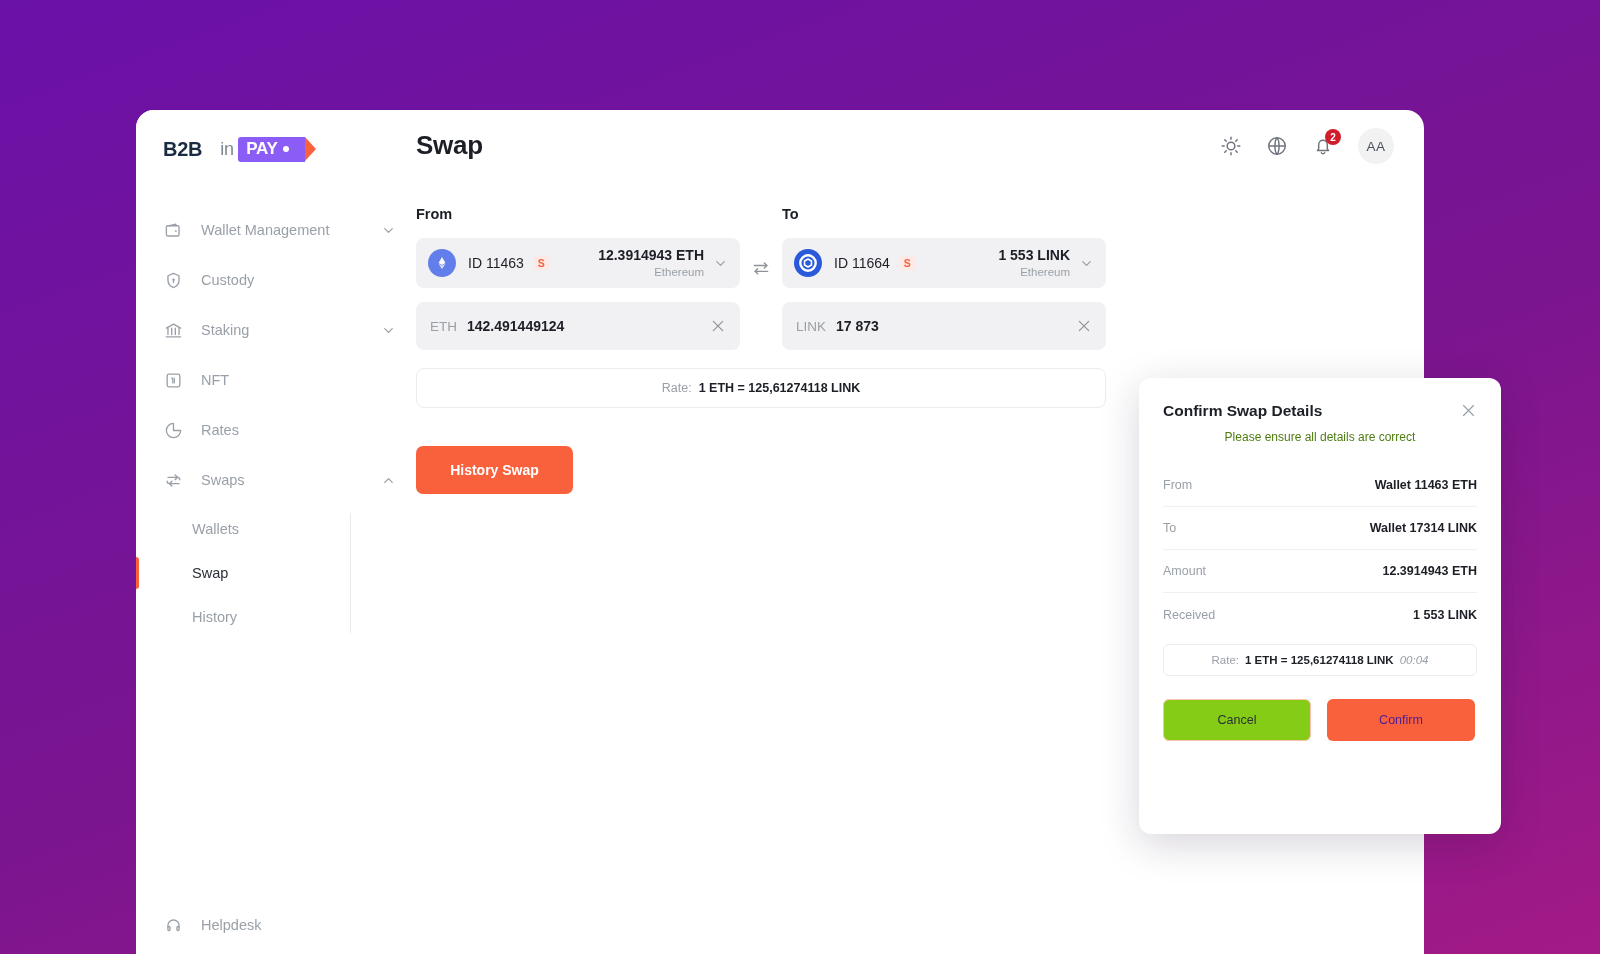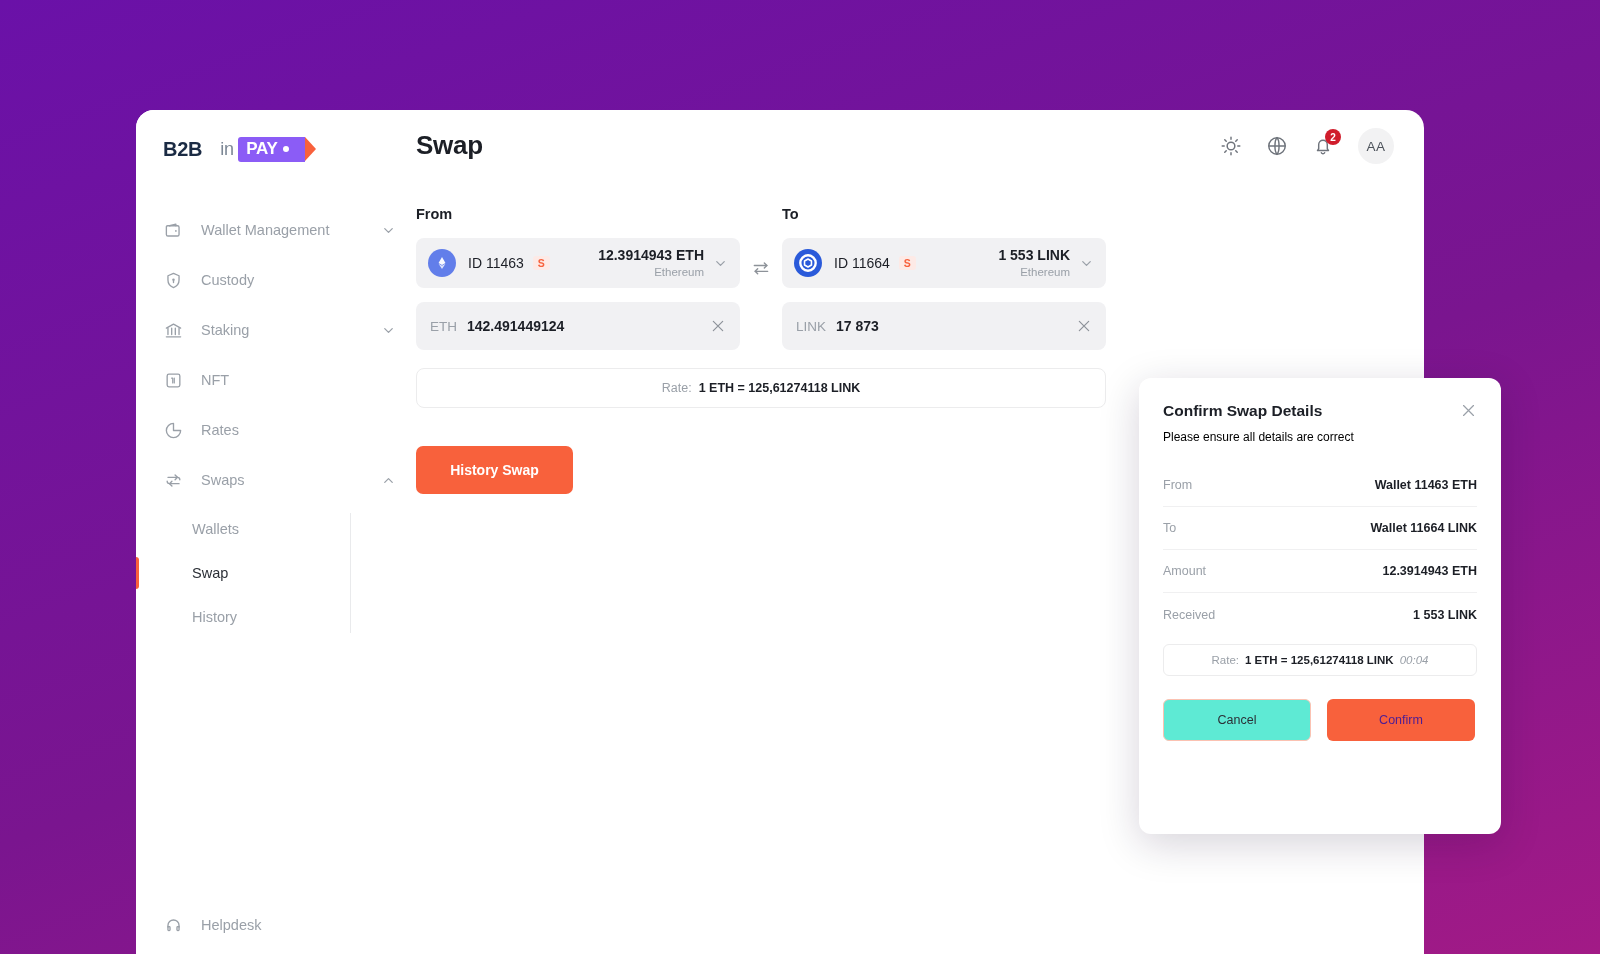--- a/index.html
+++ b/index.html
@@ -416,21 +416,22 @@
     margin-left: auto;
     color: #9aa0a8;
     cursor: pointer;
     display: flex;
     align-items: center;
   }
   #modal-close svg { width: 17px; height: 17px; display: block; }
   #modal-subtitle {
     margin-top: 10px;
     font-size: 12px;
-    color: #000000;
+    color: #4d7c0f;
+    text-align: center;
   }
   #modal-rows { margin-top: 20px; }
   .modal-row {
     display: flex;
     align-items: center;
     height: 43px;
     border-bottom: 1px solid #f0f0f1;
   }
   .modal-row:last-child { border-bottom: none; }
   .mr-label { font-size: 12.5px; color: #9aa0a8; }
@@ -454,21 +455,21 @@
   .mrate-value { font-size: 11.5px; font-weight: bold; color: #1c1f26; }
   .mrate-timer { font-size: 11.5px; color: #9aa0a8; font-style: italic; }
   #modal-buttons {
     margin-top: 23px;
     display: flex;
     gap: 16px;
   }
   #modal-cancel {
     width: 148px;
     height: 42px;
-    background: #5eead4;
+    background: #84cc16;
     border: 1px solid #fbc2b2;
     border-radius: 6px;
     color: #2b2f36;
     font-size: 12.5px;
     cursor: pointer;
     font-family: inherit;
   }
   #modal-confirm {
     width: 148px;
     height: 42px;
@@ -731,21 +732,21 @@
   </div>
   <div id="modal-subtitle">Please ensure all details are correct</div>
 
   <div id="modal-rows">
     <div class="modal-row">
       <span class="mr-label">From</span>
       <span class="mr-value">Wallet 11463 ETH</span>
     </div>
     <div class="modal-row">
       <span class="mr-label">To</span>
-      <span class="mr-value">Wallet 11664 LINK</span>
+      <span class="mr-value">Wallet 17314 LINK</span>
     </div>
     <div class="modal-row">
       <span class="mr-label">Amount</span>
       <span class="mr-value">12.3914943 ETH</span>
     </div>
     <div class="modal-row">
       <span class="mr-label">Received</span>
       <span class="mr-value">1 553 LINK</span>
     </div>
   </div>

